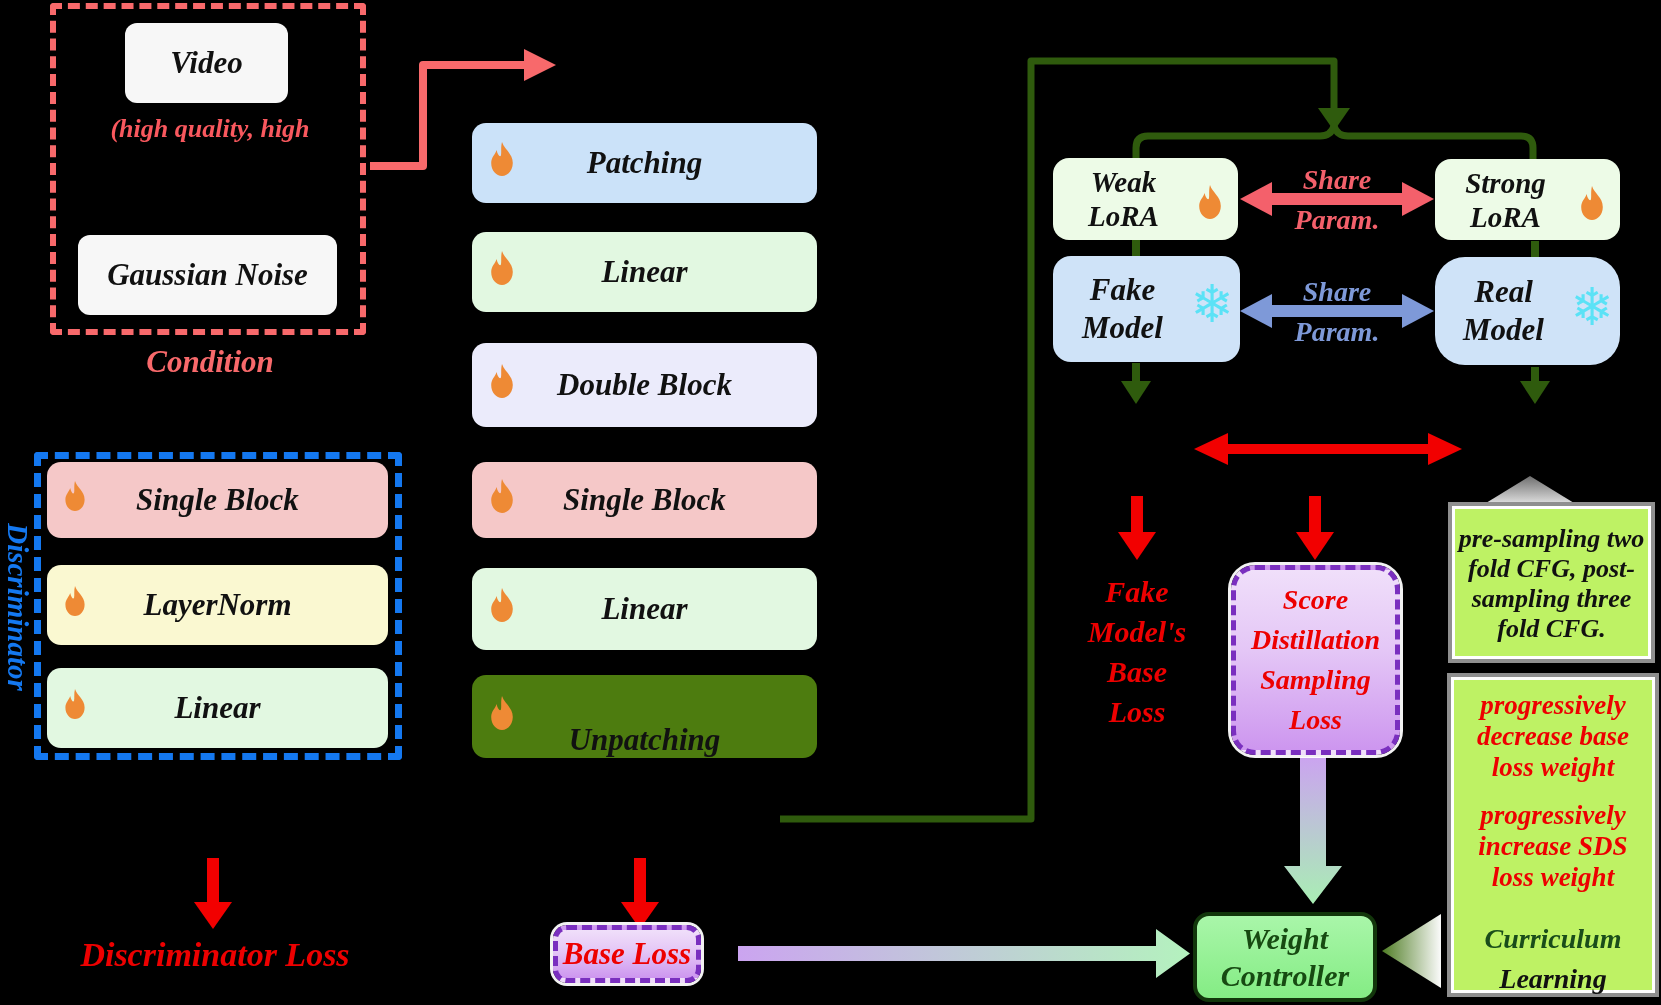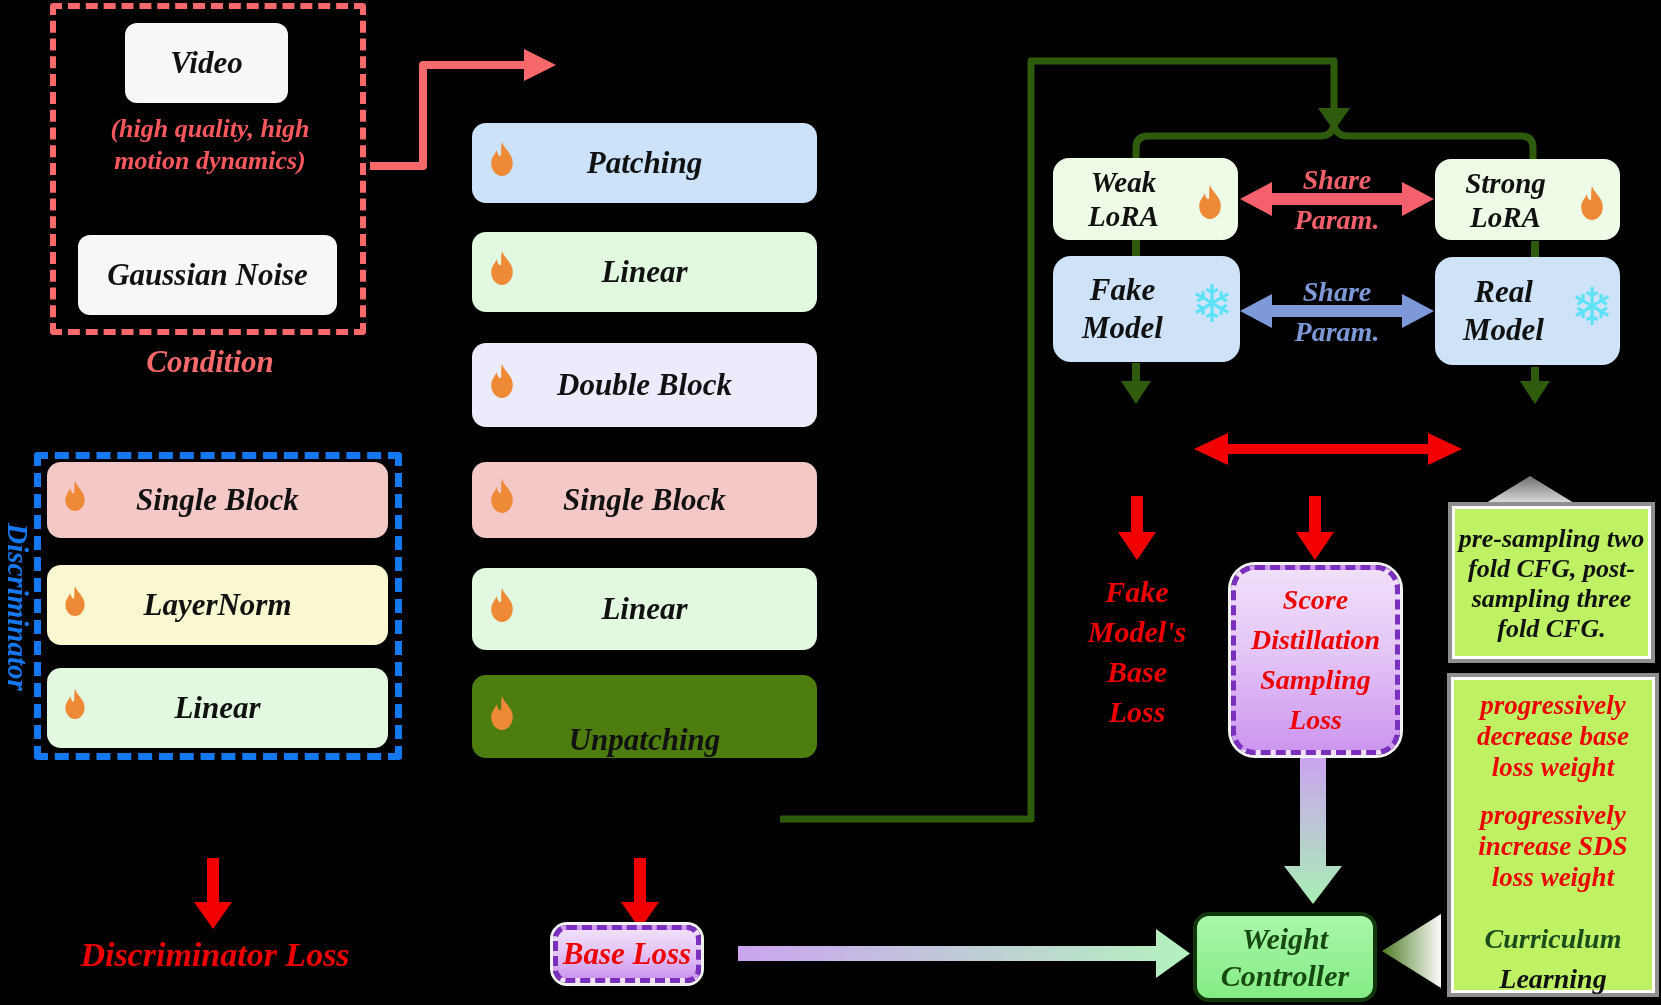--- a/index.html
+++ b/index.html
@@ -121,21 +121,20 @@
 
     <polygon points="1382,951 1441,914 1441,988" fill="url(#gradTri)"></polygon>
   </svg>
 
   <div class="dashed-red" style="left:50px;top:3px;width:316px;height:332px;"></div>
   <div class="whitebox" style="left:125px;top:23px;width:163px;height:80px;">
     <span>Video</span>
   </div>
   <div class="abs ctr" style="left:40px;top:113px;width:340px;z-index:2;color:#F9585E;font-size:26px;line-height:32px;">
     <span class="line">(high quality, high</span>
-    <span class="line">motion dynamics)</span>
   </div>
   <div class="whitebox" style="left:78px;top:235px;width:259px;height:80px;">
     <span>Gaussian Noise</span>
   </div>
   <div class="abs ctr" style="left:60px;top:344px;width:300px;z-index:2;color:#F8696B;font-size:31px;">Condition</div>
 
   <div class="box gen" style="top:123px;height:80px;background:#CBE2F9;font-family:Liberation Serif, serif;">
     <span class="flame">
       <svg width="36" height="48" viewBox="0 0 100 100">
           <path fill="#EE8A35" d="M50 3 C56 24 80 34 80 61 C80 82 66 97 50 97 C34 97 20 82 20 61 C20 45 31 38 35 25 C38 40 45 46 47 40 C49 32 46 18 50 3 Z"></path>
@@ -239,21 +238,21 @@
   </div>
 
   <div class="box" style="left:1053px;top:256px;width:187px;height:106px;background:#CFE3F8;border-radius:18px;">
     <div class="ctr" style="font-size:31px;line-height:38px;margin-right:48px;">
       <span class="line">Fake</span>
       <span class="line">Model</span>
     </div>
     <span class="abs" style="right:6px;top:22px;color:#5BE2F6;font-family:'DejaVu Sans',sans-serif;font-style:normal;font-size:52px;line-height:52px;">❄</span>
   </div>
 
-  <div class="box" style="left:1435px;top:257px;width:185px;height:108px;background:#CFE3F8;border-radius:18px;">
+  <div class="box" style="left:1435px;top:257px;width:185px;height:108px;background:#CFE3F8;border-radius:30px;">
     <div class="ctr" style="font-size:31px;line-height:38px;margin-right:48px;">
       <span class="line">Real</span>
       <span class="line">Model</span>
     </div>
     <span class="abs" style="right:6px;top:24px;color:#5BE2F6;font-family:'DejaVu Sans',sans-serif;font-style:normal;font-size:52px;line-height:52px;">❄</span>
   </div>
 
   <div class="abs ctr" style="left:1237px;top:162px;width:200px;z-index:2;color:#F4606B;font-size:28px;line-height:36px;">
     <span class="line">Share</span>
     <span class="line" style="margin-top:4px;">Param.</span>

